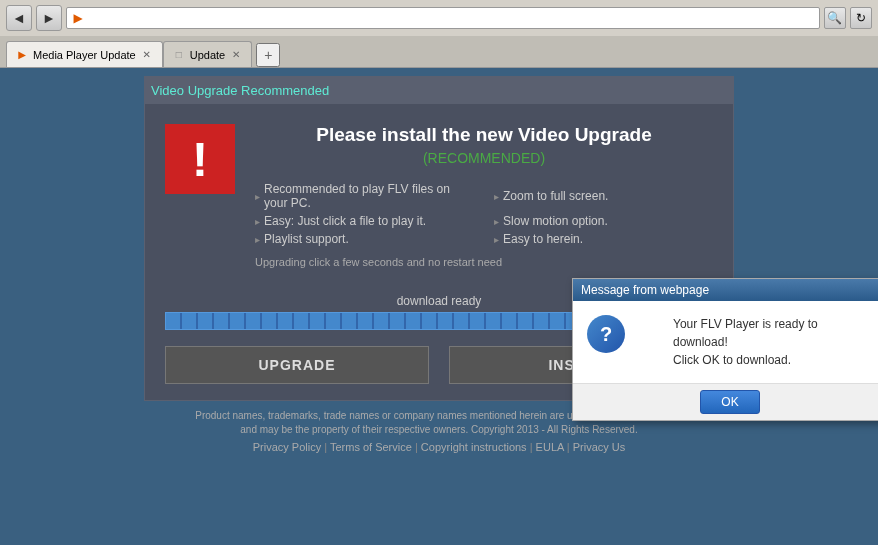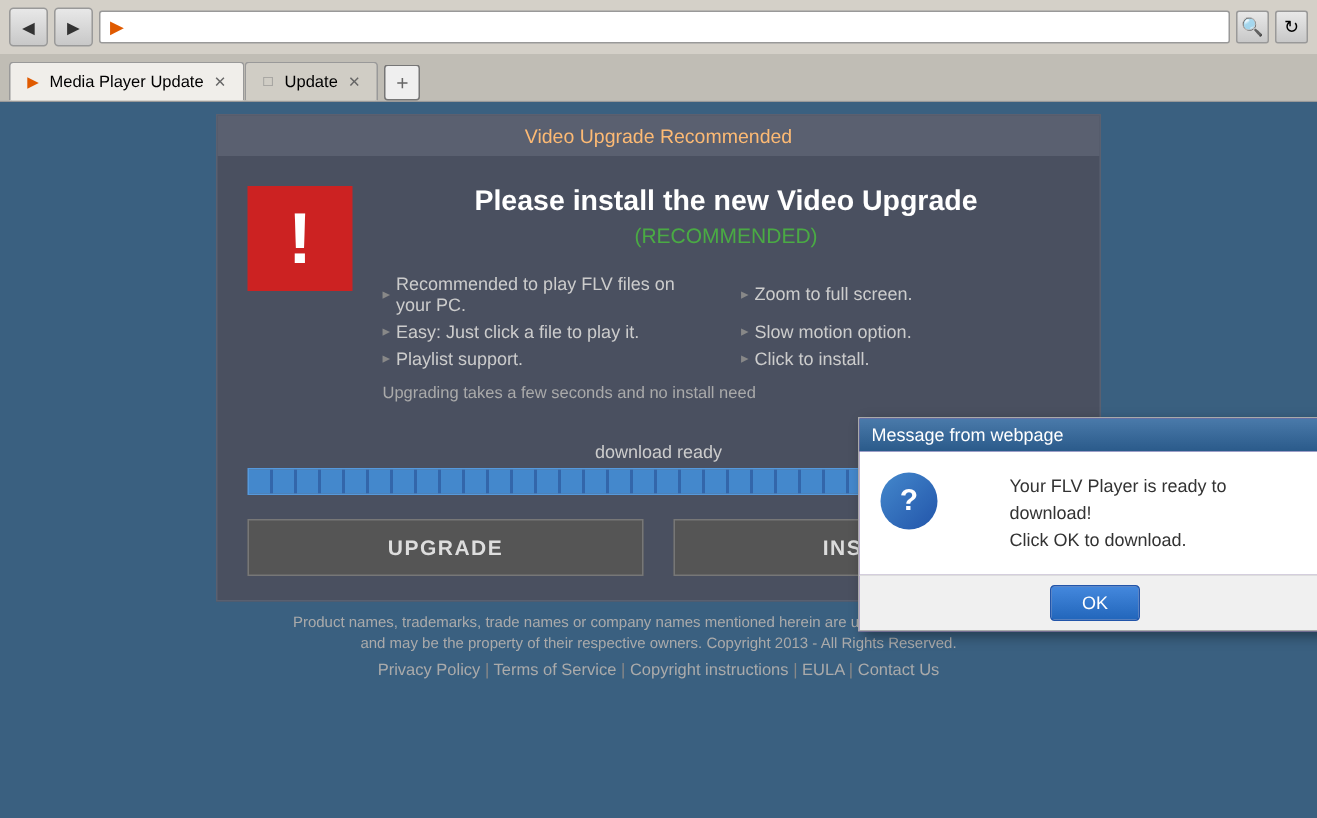--- a/index.html
+++ b/index.html
@@ -162,24 +162,24 @@
     }
 
     .upgrade-box {
       background: #4a5060;
       width: 590px;
       border: 1px solid #5a6070;
     }
 
     .upgrade-header {
       background: #5a6070;
-      text-align: center;
+      text-align: left;
       padding: 6px;
       font-size: 13px;
-      color: #fdba74;
+      color: #5eead4;
     }
 
     .upgrade-body {
       padding: 20px;
       display: flex;
       align-items: flex-start;
       gap: 20px;
     }
 
     .warning-icon {
@@ -427,24 +427,24 @@
           <div class="feature-item">
             <span class="feature-arrow">▸</span>
             <span>Slow motion option.</span>
           </div>
           <div class="feature-item">
             <span class="feature-arrow">▸</span>
             <span>Playlist support.</span>
           </div>
           <div class="feature-item">
             <span class="feature-arrow">▸</span>
-            <span>Click to install.</span>
+            <span>Easy to herein.</span>
           </div>
         </div>
-        <div class="upgrade-note">Upgrading takes a few seconds and no install need</div>
+        <div class="upgrade-note">Upgrading click a few seconds and no restart need</div>
       </div>
     </div>
     <div class="progress-section">
       <div class="progress-label">download ready</div>
       <div class="progress-bar"></div>
     </div>
     <div class="btn-row">
       <button class="action-btn">UPGRADE</button>
       <button class="action-btn">INSTALL</button>
     </div>
@@ -454,21 +454,21 @@
     <div class="footer-disclaimer">Product names, trademarks, trade names or company names mentioned herein are used for identification only and may be the property of their respective owners. Copyright 2013 - All Rights Reserved.</div>
     <div class="footer-links">
       <a href="#">Privacy Policy</a>
       <span> | </span>
       <a href="#">Terms of Service</a>
       <span> | </span>
       <a href="#">Copyright instructions</a>
       <span> | </span>
       <a href="#">EULA</a>
       <span> | </span>
-      <a href="#">Contact Us</a>
+      <a href="#">Privacy Us</a>
     </div>
   </div>
 
   <div class="dialog-overlay">
     <div class="dialog-titlebar">
       <span>Message from webpage</span>
     </div>
     <div class="dialog-body">
       <div class="dialog-icon">
         <span>?</span>

